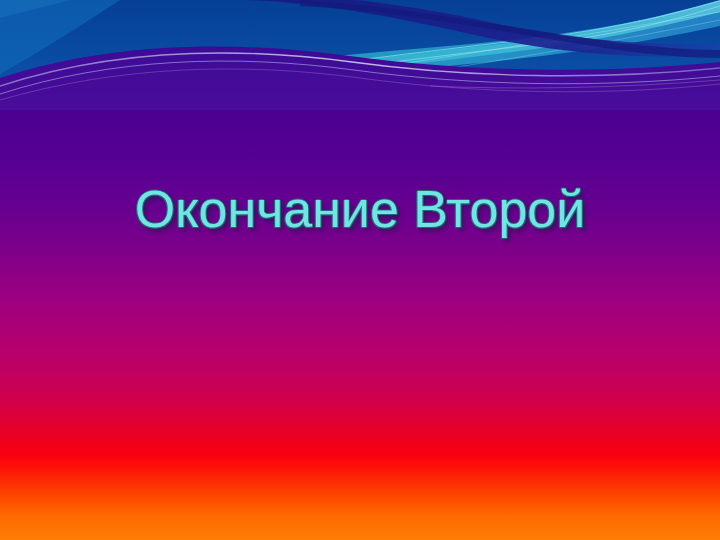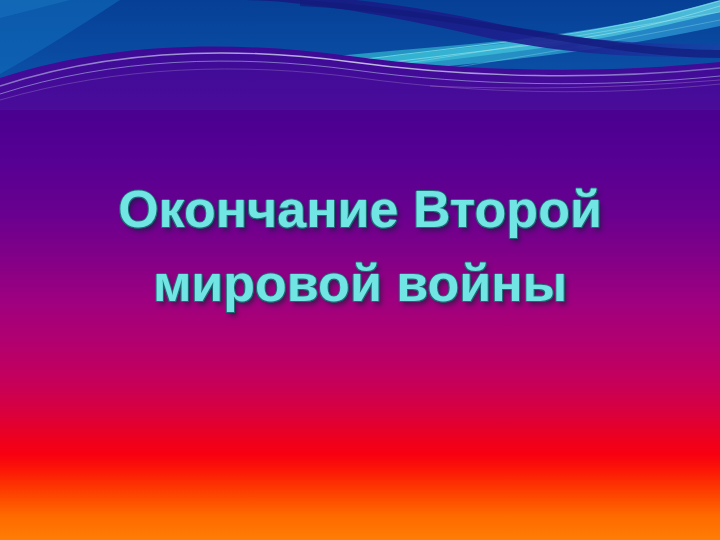--- a/index.html
+++ b/index.html
@@ -50,21 +50,21 @@
   #title-block {
     position: absolute;
     left: 0;
     top: 172px;
     width: 720px;
     text-align: center;
   }
   .title-line {
     display: block;
     font-size: 52px;
-    font-weight: 700;
+    font-weight: 400;
     line-height: 74px;
     letter-spacing: 0px;
     color: #71e4e4;
     text-shadow:
        1px 0   0 #1d6b74,
       -1px 0   0 #1d6b74,
        0   1px 0 #1d6b74,
        0  -1px 0 #1d6b74,
        1px 1px 0 #1d6b74,
       -1px 1px 0 #1d6b74,
@@ -137,16 +137,15 @@
 
       <path d="M0,86 C110,50 232,46 352,62 C470,78 600,80 720,68" fill="none" stroke="url(#gLight)" stroke-width="1.4" opacity="0.85"></path>
       <path d="M0,94 C112,58 234,54 354,70 C472,86 602,88 720,76" fill="none" stroke="#b7c9ea" stroke-width="1.0" opacity="0.55"></path>
       <path d="M0,100 C118,66 240,62 360,78 C478,94 606,96 720,84" fill="none" stroke="#8e6fc0" stroke-width="0.9" opacity="0.5"></path>
       <path d="M430,86 C520,90 620,88 720,80" fill="none" stroke="#b07fd0" stroke-width="0.9" opacity="0.45"></path>
     </svg>
   </div>
 
   <div id="title-block">
     <span class="title-line">Окончание Второй</span>
-    <span class="title-line">мировой войны</span>
   </div>
 
 </div>
 
 </body></html>

